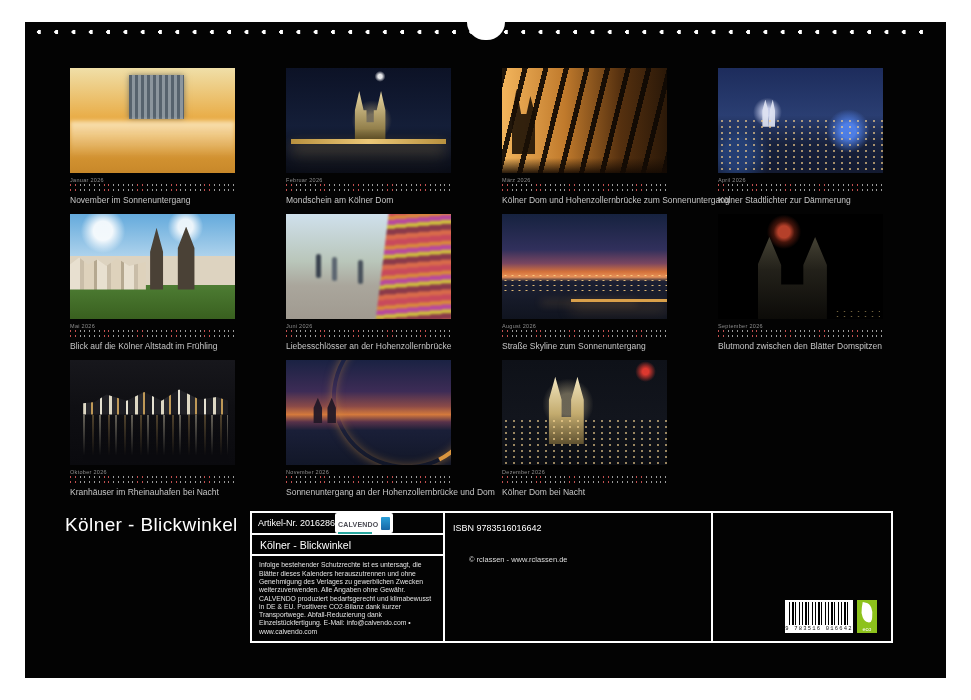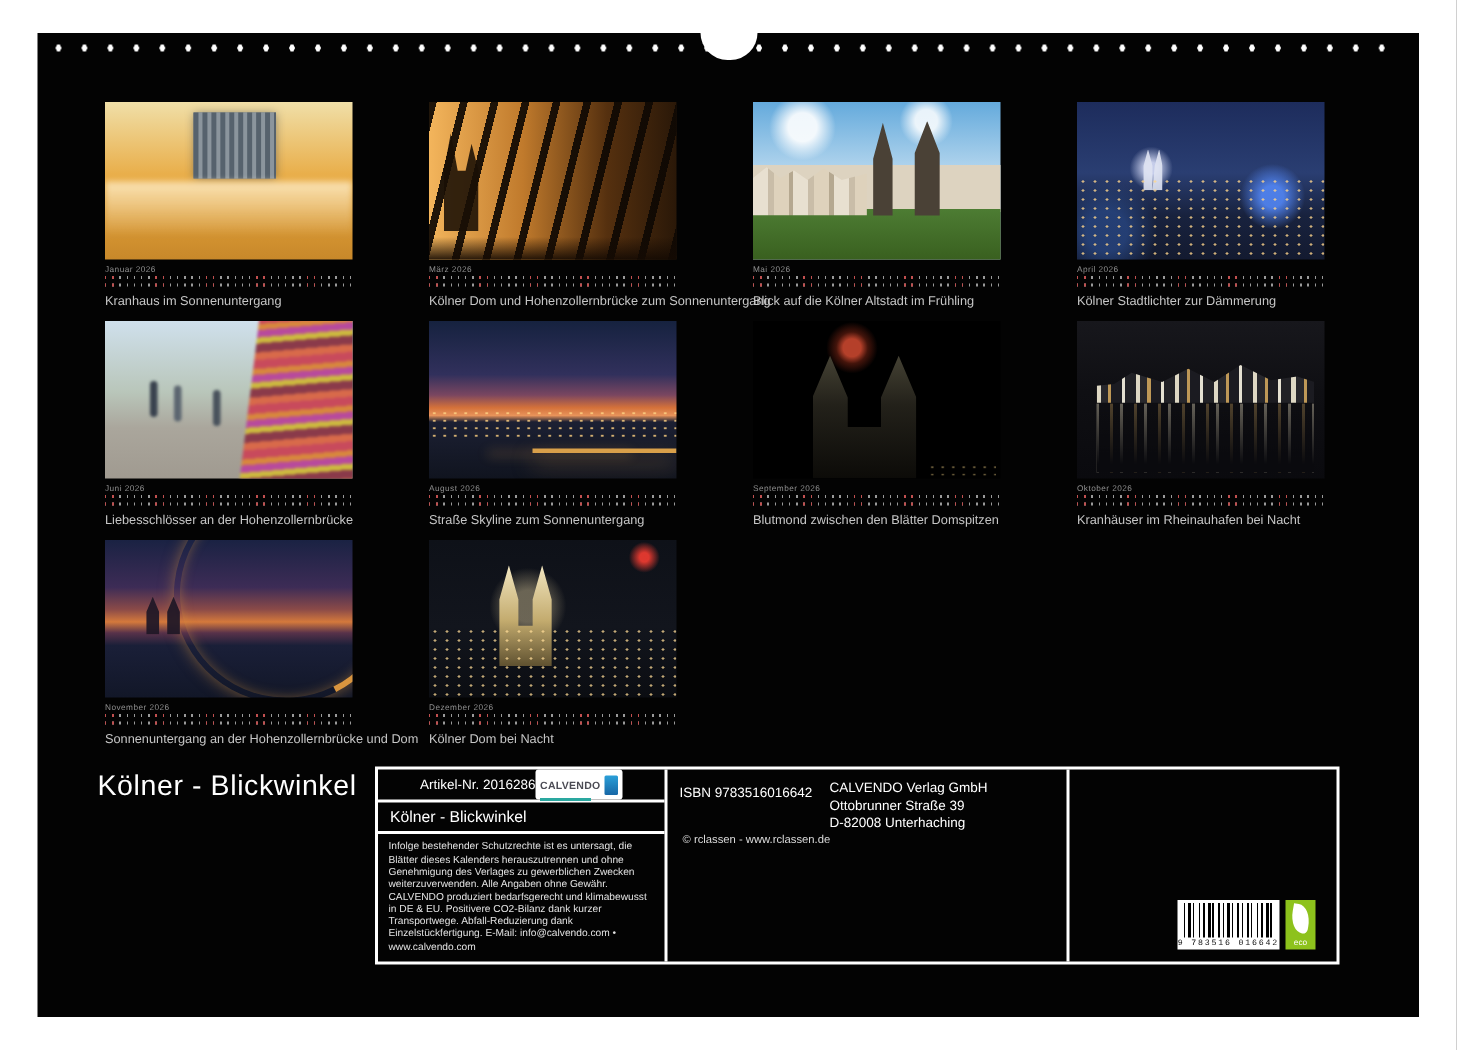--- a/index.html
+++ b/index.html
@@ -137,28 +137,28 @@
   .scene-dez::after{left:0;top:55%;width:100%;height:45%;
       background-image:radial-gradient(rgba(255,220,150,.75) .7px,rgba(0,0,0,0) 1.3px);background-size:8px 6px;}
 
   
   .big-title{position:absolute;left:40px;top:492px;font-size:19px;color:#fff;letter-spacing:.4px;}
 
   .info{position:absolute;left:225px;top:489px;width:643px;height:132px;
         border:2px solid #fff;box-sizing:border-box;display:flex;color:#fff;}
   .col1{width:193px;border-right:2px solid #fff;display:flex;flex-direction:column;box-sizing:border-box;}
   .row-a{height:33px;border-bottom:2px solid #fff;display:flex;align-items:center;
-         justify-content:center;padding:0 6px;box-sizing:border-box;}
+         justify-content:flex-start;padding:0 6px;box-sizing:border-box;}
   .artikel{font-size:9px;}
   .row-b{height:33px;border-bottom:2px solid #fff;display:flex;align-items:center;
          padding:0 8px;font-size:10.5px;box-sizing:border-box;}
   .row-c{flex:1;padding:5px 7px;font-size:6.8px;line-height:1.22;color:#e2e2e2;}
   .col2{width:268px;border-right:2px solid #fff;position:relative;box-sizing:border-box;}
   .isbn{position:absolute;left:8px;top:10px;font-size:9px;}
-  .copyright{position:absolute;left:10px;top:42px;font-size:7.5px;color:#ddd;}
+  .copyright{position:absolute;left:24px;top:42px;font-size:7.5px;color:#ddd;}
   .addr{position:absolute;left:108px;top:7px;font-size:9px;line-height:1.3;}
   .col3{flex:1;position:relative;}
 
   .cal-logo{width:58px;height:20px;background:#fff;border-radius:2px;display:flex;
             align-items:center;gap:3px;padding:0 3px;box-sizing:border-box;}
   .cal-word{font-size:7px;font-weight:bold;color:#4b4b54;letter-spacing:.2px;line-height:1;}
   .cal-tag{width:34px;height:2px;background:#2aa8a0;margin-top:1px;}
   .cal-mark{width:9px;height:13px;border-radius:1px;background:linear-gradient(180deg,#2a9fd8,#1767a6);}
 
   .barcode{position:absolute;right:38px;bottom:8px;width:68px;height:33px;background:#fff;
@@ -178,39 +178,45 @@
 <div class="canvas">
   <div class="page">
     <div class="holes"></div>
     <div class="notch"></div>
 
     <div class="grid">
       <div class="month">
         <div class="photo scene-jan" style="--sky: #f0dfa8; --mid: #e8a83e; --ground: #c8882a; --accent: #6b7a86;"></div>
         <div class="mlabel">Januar 2026</div>
         <div class="dstrip"></div>
-        <div class="caption">Kranhaus im Sonnenuntergang</div>
+        <div class="caption">November im Sonnenuntergang</div>
+      </div>
+      <div class="month">
+        <div class="photo scene-feb" style="--sky: #0c1226; --mid: #15203a; --ground: #090c16; --accent: #e2bc6a;"></div>
+        <div class="mlabel">Februar 2026</div>
+        <div class="dstrip"></div>
+        <div class="caption">Mondschein am Kölner Dom</div>
       </div>
       <div class="month">
         <div class="photo scene-mar" style="--sky: #f2b45c; --mid: #8a5420; --ground: #2a1808; --accent: #140c04;"></div>
         <div class="mlabel">März 2026</div>
         <div class="dstrip"></div>
         <div class="caption">Kölner Dom und Hohenzollernbrücke zum Sonnenuntergang</div>
       </div>
       <div class="month">
+        <div class="photo scene-apr" style="--sky: #1d2c5c; --mid: #2a3e72; --ground: #131a30; --accent: #4a7ae0;"></div>
+        <div class="mlabel">April 2026</div>
+        <div class="dstrip"></div>
+        <div class="caption">Kölner Stadtlichter zur Dämmerung</div>
+      </div>
+      <div class="month">
         <div class="photo scene-mai" style="--sky: #6fb2e0; --mid: #ded5c2; --ground: #4a7a33; --accent: #4a4238;"></div>
         <div class="mlabel">Mai 2026</div>
         <div class="dstrip"></div>
         <div class="caption">Blick auf die Kölner Altstadt im Frühling</div>
-      </div>
-      <div class="month">
-        <div class="photo scene-apr" style="--sky: #1d2c5c; --mid: #2a3e72; --ground: #131a30; --accent: #4a7ae0;"></div>
-        <div class="mlabel">April 2026</div>
-        <div class="dstrip"></div>
-        <div class="caption">Kölner Stadtlichter zur Dämmerung</div>
       </div>
       <div class="month">
         <div class="photo scene-jun" style="--sky: #cfe0ec; --mid: #b2bfb4; --ground: #a09a90; --accent: #c8506a;"></div>
         <div class="mlabel">Juni 2026</div>
         <div class="dstrip"></div>
         <div class="caption">Liebesschlösser an der Hohenzollernbrücke</div>
       </div>
       <div class="month">
         <div class="photo scene-aug" style="--sky: #16223f; --mid: #d4713a; --ground: #10141f; --accent: #d9a04a;"></div>
         <div class="mlabel">August 2026</div>
@@ -258,25 +264,20 @@
           </span>
         </div>
         <div class="row-b">
           <span>Kölner - Blickwinkel</span>
         </div>
         <div class="row-c">Infolge bestehender Schutzrechte ist es untersagt, die Blätter dieses Kalenders herauszutrennen und ohne Genehmigung des Verlages zu gewerblichen Zwecken weiterzuverwenden. Alle Angaben ohne Gewähr. CALVENDO produziert bedarfsgerecht und klimabewusst in DE &amp; EU. Positivere CO2-Bilanz dank kurzer Transportwege. Abfall-Reduzierung dank Einzelstückfertigung. E-Mail: info@calvendo.com • www.calvendo.com</div>
       </div>
       <div class="col2">
         <div class="isbn">ISBN 9783516016642</div>
         <div class="copyright">© rclassen - www.rclassen.de</div>
-        <div class="addr">
-          <div>CALVENDO Verlag GmbH</div>
-          <div>Ottobrunner Straße 39</div>
-          <div>D-82008 Unterhaching</div>
-        </div>
       </div>
       <div class="col3">
         <div class="barcode">
           <div class="bars"></div>
           <div class="bdigits">9 783516 016642</div>
         </div>
         <div class="eco">
           <span class="eco-leaf"></span>
           <span class="eco-label">eco</span>
         </div>

